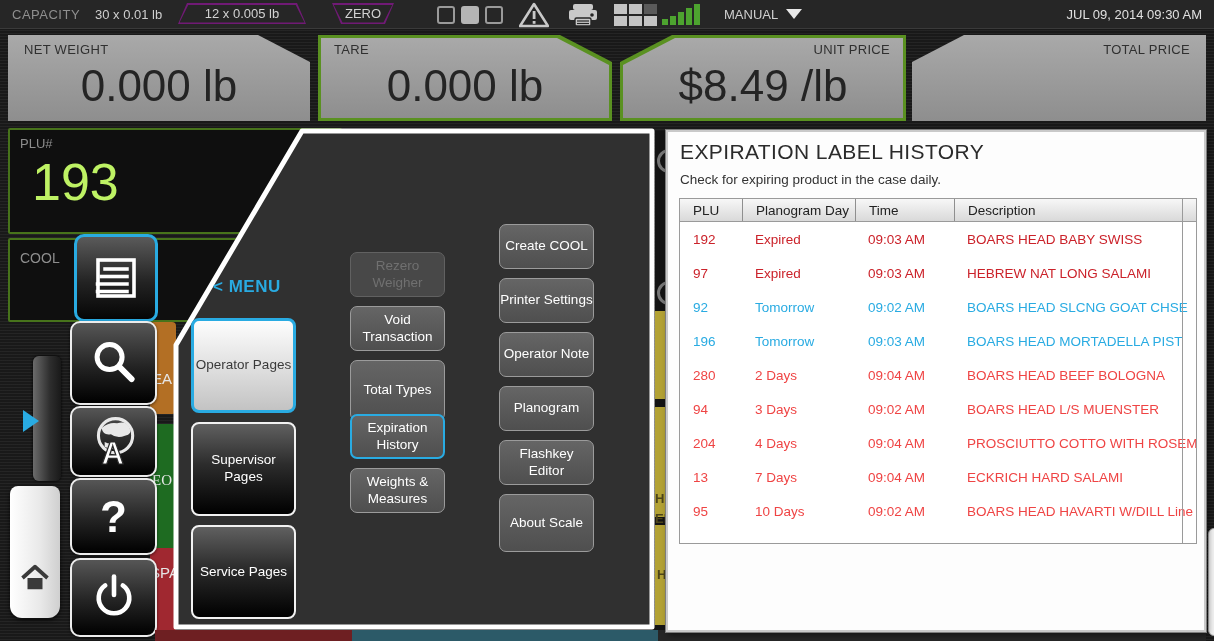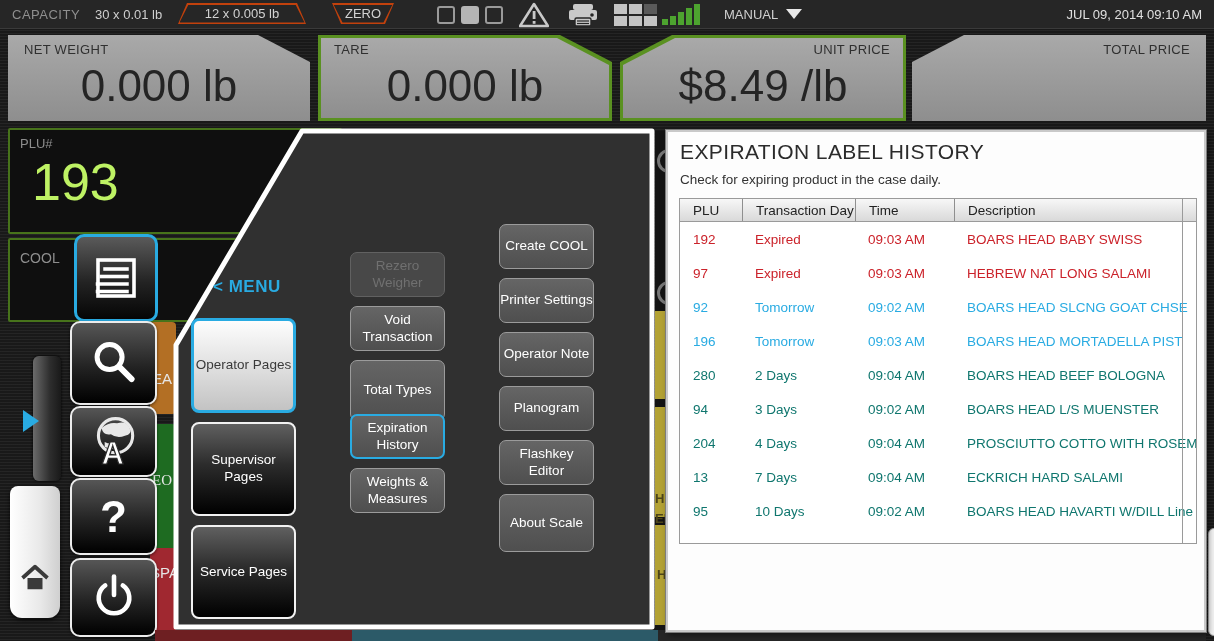--- a/index.html
+++ b/index.html
@@ -5,21 +5,21 @@
   html,body{margin:0;padding:0;background:#000;}
   .screen{position:relative;width:1214px;height:641px;overflow:hidden;
     font-family:"Liberation Sans",sans-serif;
     background:#191919;
     background-image:repeating-linear-gradient(180deg, rgba(255,255,255,.05) 0 1px, rgba(0,0,0,0) 1px 3px);}
   
   .topbar{position:absolute;left:0;top:0;width:1214px;height:28px;background:#262626;border-bottom:1px solid #3a3a3a;
     display:flex;align-items:center;color:#cfcfcf;font-size:13px;text-align:right;}
   .tb-cap-label{position:absolute;left:12px;color:#8f8f8f;letter-spacing:.5px;}
   .tb-cap-val{position:absolute;left:95px;}
-  .trap{position:absolute;top:3px;height:21px;display:flex;align-items:center;justify-content:center;background:#c2410c;}
+  .trap{position:absolute;top:3px;height:21px;display:flex;align-items:center;justify-content:center;background:#701a75;}
   .trap>span{position:relative;z-index:1;font-size:13px;color:#d2d2d2;}
   .trap::after{content:"";position:absolute;inset:1.5px;background:#262626;clip-path:inherit;}
   .trap-narrowtop{clip-path:polygon(9px 0,calc(100% - 9px) 0,100% 100%,0 100%);}
   .trap-widetop{clip-path:polygon(0 0,100% 0,calc(100% - 9px) 100%,9px 100%);}
   .badge-cap{left:178px;width:128px;}
   .badge-zero{left:332px;width:62px;}
   .tb-squares{position:absolute;left:437px;top:6px;display:flex;gap:6px;}
   .tb-squares i{width:14px;height:14px;border:2px solid #9a9a9a;border-radius:3px;background:transparent;}
   .tb-squares i.fill{background:#b5b5b5;border-color:#b5b5b5;}
   .tb-ico{position:absolute;top:2px;}
@@ -89,21 +89,21 @@
   .exp-sub{position:absolute;left:12px;top:40px;font-size:13.5px;color:#333;}
   .etable{position:absolute;left:11px;top:66px;width:516px;height:344px;border:1px solid #9a9a9a;background:#fff;}
   .erow{display:grid;grid-template-columns:62px 113px 99px 1fr;align-items:center;font-size:13.5px;}
   .erow>div{padding-left:13px;white-space:nowrap;overflow:hidden;}
   .ehead{height:22px;background:linear-gradient(#f7f7f7,#d9d9d9);border-bottom:1px solid #9a9a9a;color:#222;}
   .ehead>div{height:100%;display:flex;align-items:center;}
   .ehead>div + div{border-left:1px solid #8f8f8f;}
   .erow.data{height:34px;}
   .row-expired{color:#cb222a;}
   .row-tomorrow{color:#29abe2;}
-  .row-normal{color:#0f766e;}
+  .row-normal{color:#ef4444;}
   .scroll-rail{position:absolute;right:13px;top:0;bottom:0;width:1px;background:#9a9a9a;}
   .white-sliver{position:absolute;left:1208px;top:528px;width:8px;height:106px;background:#f2f2f2;border:1px solid #a9a9a9;border-radius:6px 0 0 6px;}
   .txt{white-space:nowrap;}
 </style>
 </head>
 <body>
 
 <div class="screen">
 
   <div class="topbar">
@@ -145,21 +145,21 @@
       <i style="height:6px"></i>
         <i style="height:9px"></i>
         <i style="height:13px"></i>
         <i style="height:17px"></i>
         <i style="height:21px"></i>
     </span>
     <span class="tb-manual">
       <span class="txt">MANUAL</span>
       <span class="caret"></span>
     </span>
-    <span class="tb-date txt">JUL 09, 2014 09:10 AM</span>
+    <span class="tb-date txt">JUL 09, 2014 09:30 AM</span>
   </div>
 
   <div class="wpanel wp-gray notch-r" style="left:8px;width:302px;">
     <span class="wp-label l">NET WEIGHT</span>
     <span class="wp-value">0.000 lb</span>
   </div>
   <div class="wpanel wp-green notch-r" style="left:318px;width:294px;">
     <div class="inner notch-r"></div>
     <span class="wp-label l">TARE</span>
     <span class="wp-value">0.000 lb</span>
@@ -304,21 +304,21 @@
   <div class="mbtn mbtn-sub col-right" style="top:494px;height:58px;">
     <span>About Scale</span>
   </div>
 
   <div class="exp">
     <div class="exp-title">EXPIRATION LABEL HISTORY</div>
     <div class="exp-sub">Check for expiring product in the case daily.</div>
     <div class="etable">
       <div class="erow ehead">
         <div>PLU</div>
-        <div>Transaction Day</div>
+        <div>Planogram Day</div>
         <div>Time</div>
         <div>Description</div>
       </div>
       <div class="erow data row-expired">
         <div>192</div>
           <div>Expired</div>
           <div>09:03 AM</div>
           <div>BOARS HEAD BABY SWISS</div>
       </div>
       <div class="erow data row-expired">

